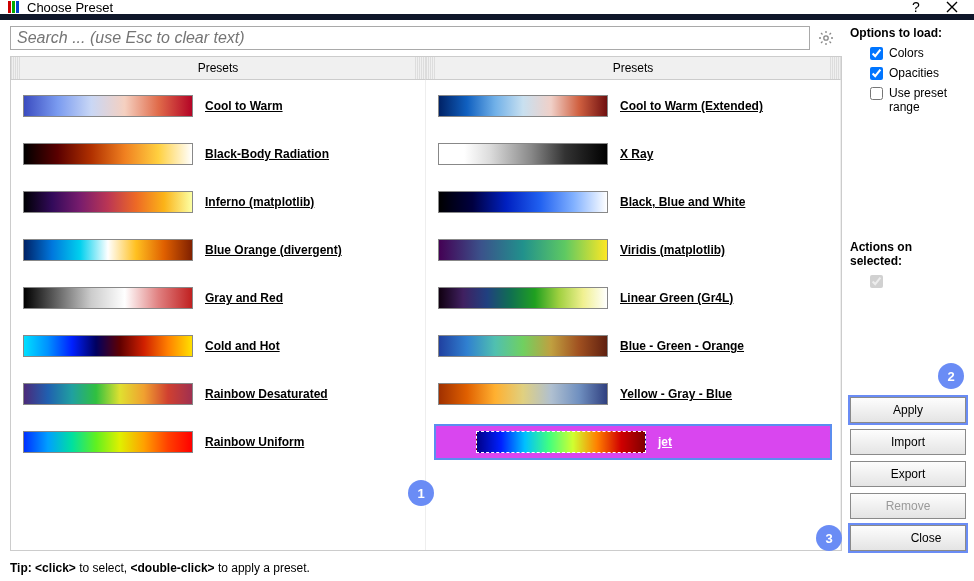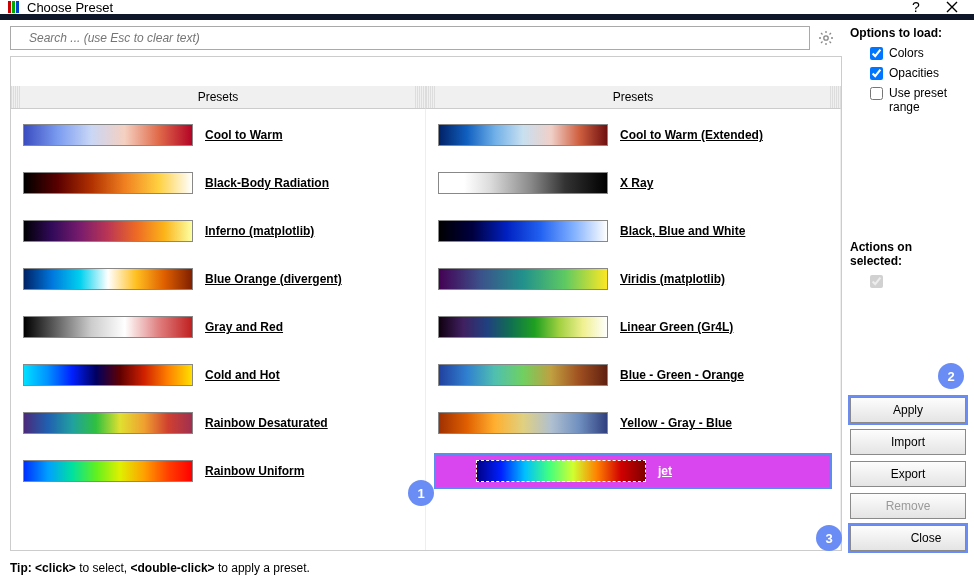--- a/index.html
+++ b/index.html
@@ -10,24 +10,24 @@
 .titlebar .app-icon span { width: 3px; height: 12px; display: inline-block; }
 .titlebar .app-icon span:nth-child(1){ background:#cc0000; }
 .titlebar .app-icon span:nth-child(2){ background:#00aa00; }
 .titlebar .app-icon span:nth-child(3){ background:#0044cc; }
 .titlebar .title { font-size: 13px; }
 .titlebar .winbtns { margin-left: auto; display: flex; gap: 8px; align-items: center; }
 .titlebar .winbtn { width: 28px; height: 28px; display: flex; align-items: center; justify-content: center; font-size: 14px; cursor: pointer; }
 .body { display: flex; flex: 1; overflow: hidden; }
 .left { flex: 1; display: flex; flex-direction: column; padding: 6px 0 6px 10px; overflow: hidden; }
 .searchrow { display: flex; align-items: center; gap: 4px; margin-bottom: 6px; padding-right: 4px; }
-.search { flex: 1; height: 24px; border: 1px solid #a9a9a9; padding: 2px 18px; font-size: 12px; font-style: italic; color: #888; background: #fff; }
+.search { flex: 1; height: 24px; border: 1px solid #a9a9a9; padding: 2px 6px; font-size: 16px; font-style: italic; color: #888; background: #fff; }
 .gear { width: 24px; height: 24px; display: flex; align-items: center; justify-content: center; color: #666; cursor: pointer; }
 .grid { flex: 1; border: 1px solid #ccc; overflow: hidden; display: flex; flex-direction: column; }
-.grid-header { display: flex; margin-top: 29px; }
+.grid-header { display: flex; }
 .grid-header .col { flex: 1; text-align: center; font-size: 12px; padding: 4px 0; background: #f0f0f0; border-bottom: 1px solid #ccc; border-right: 1px solid #ddd; position: relative; }
 .grid-header .col::before, .grid-header .col::after { content:''; position:absolute; top:0; bottom:0; width:10px; background: repeating-linear-gradient(90deg,#ddd 0,#ddd 1px,transparent 1px,transparent 2px); }
 .grid-header .col::before { left:0; }
 .grid-header .col::after { right:0; }
 .grid-body { flex:1; display:flex; overflow:hidden; }
 .gcol { flex:1; display:flex; flex-direction:column; padding: 10px 0 10px 10px; gap: 16px; border-right:1px solid #eee; }
 .preset-row { display:flex; align-items:center; gap: 12px; height: 32px; cursor:pointer; padding: 2px; }
 .swatch { width: 170px; height: 22px; border:1px solid #888; flex-shrink:0; }
 .preset-label { font-weight: bold; text-decoration: underline; font-size: 12px; }
 .preset-row.selected { background:#d946ef; color:#fff; outline:2px solid #5b8def; outline-offset:0; padding:8px 6px 8px 40px; margin-right:10px; }

